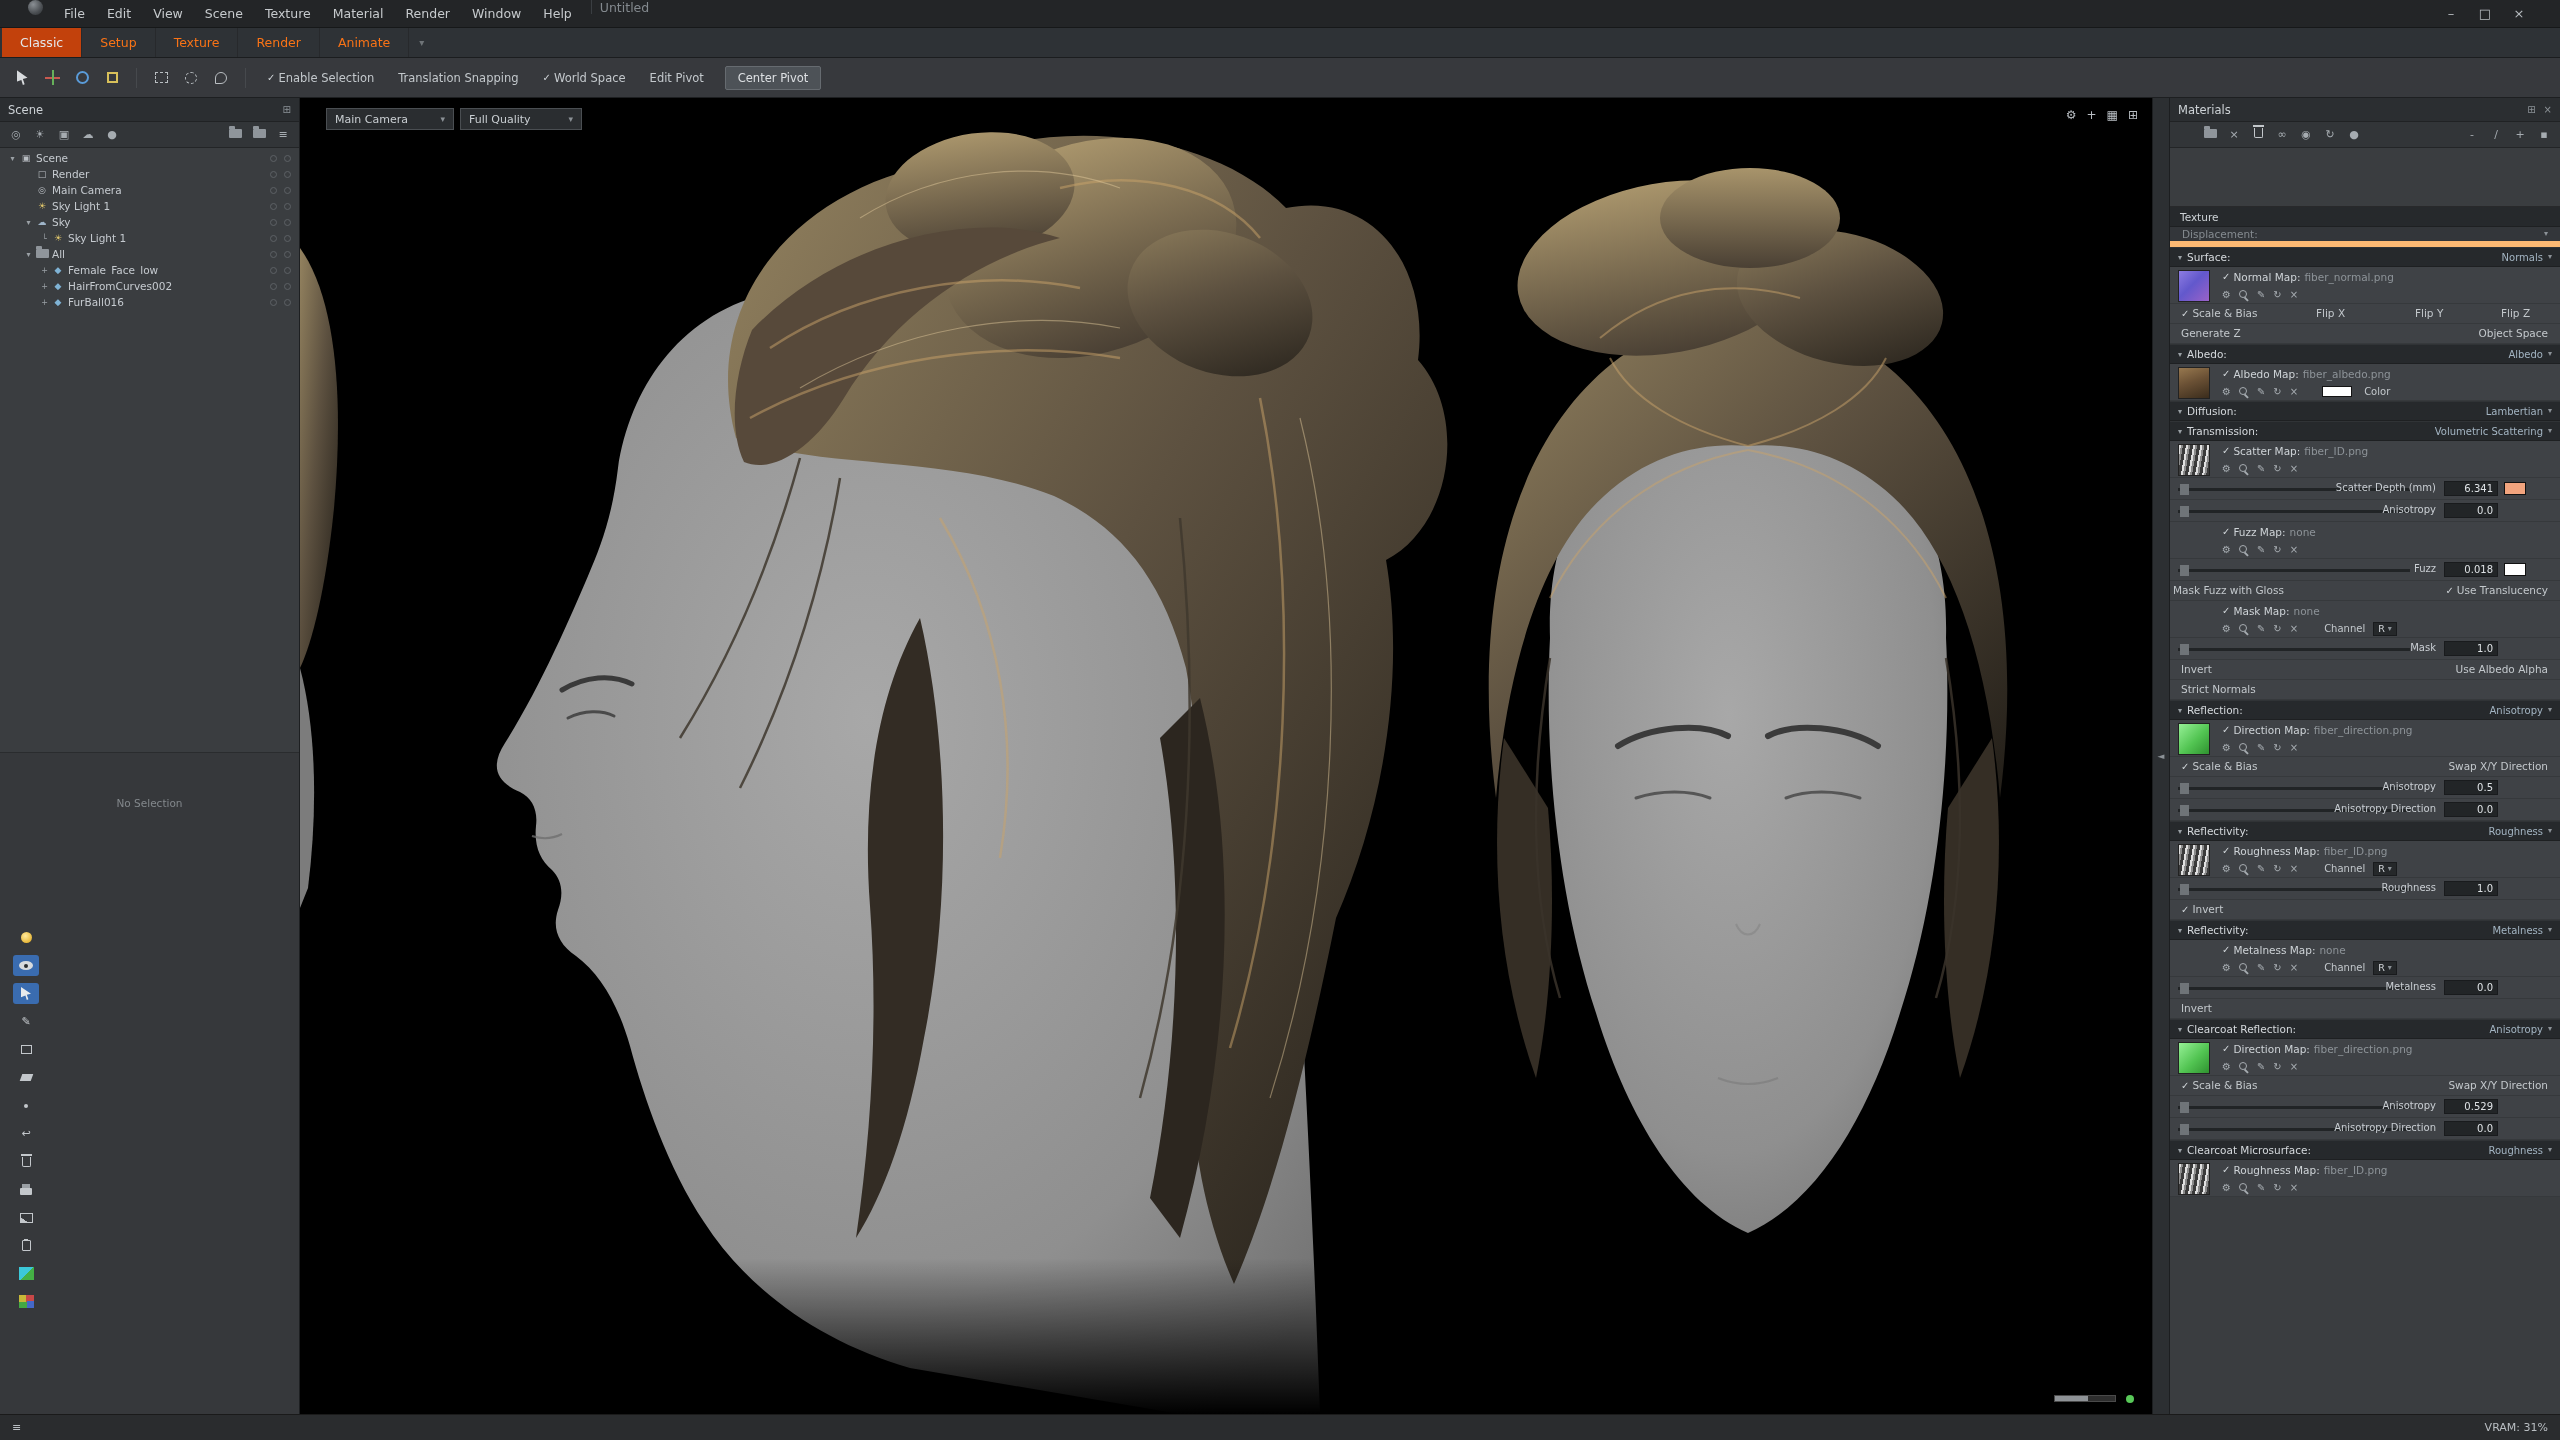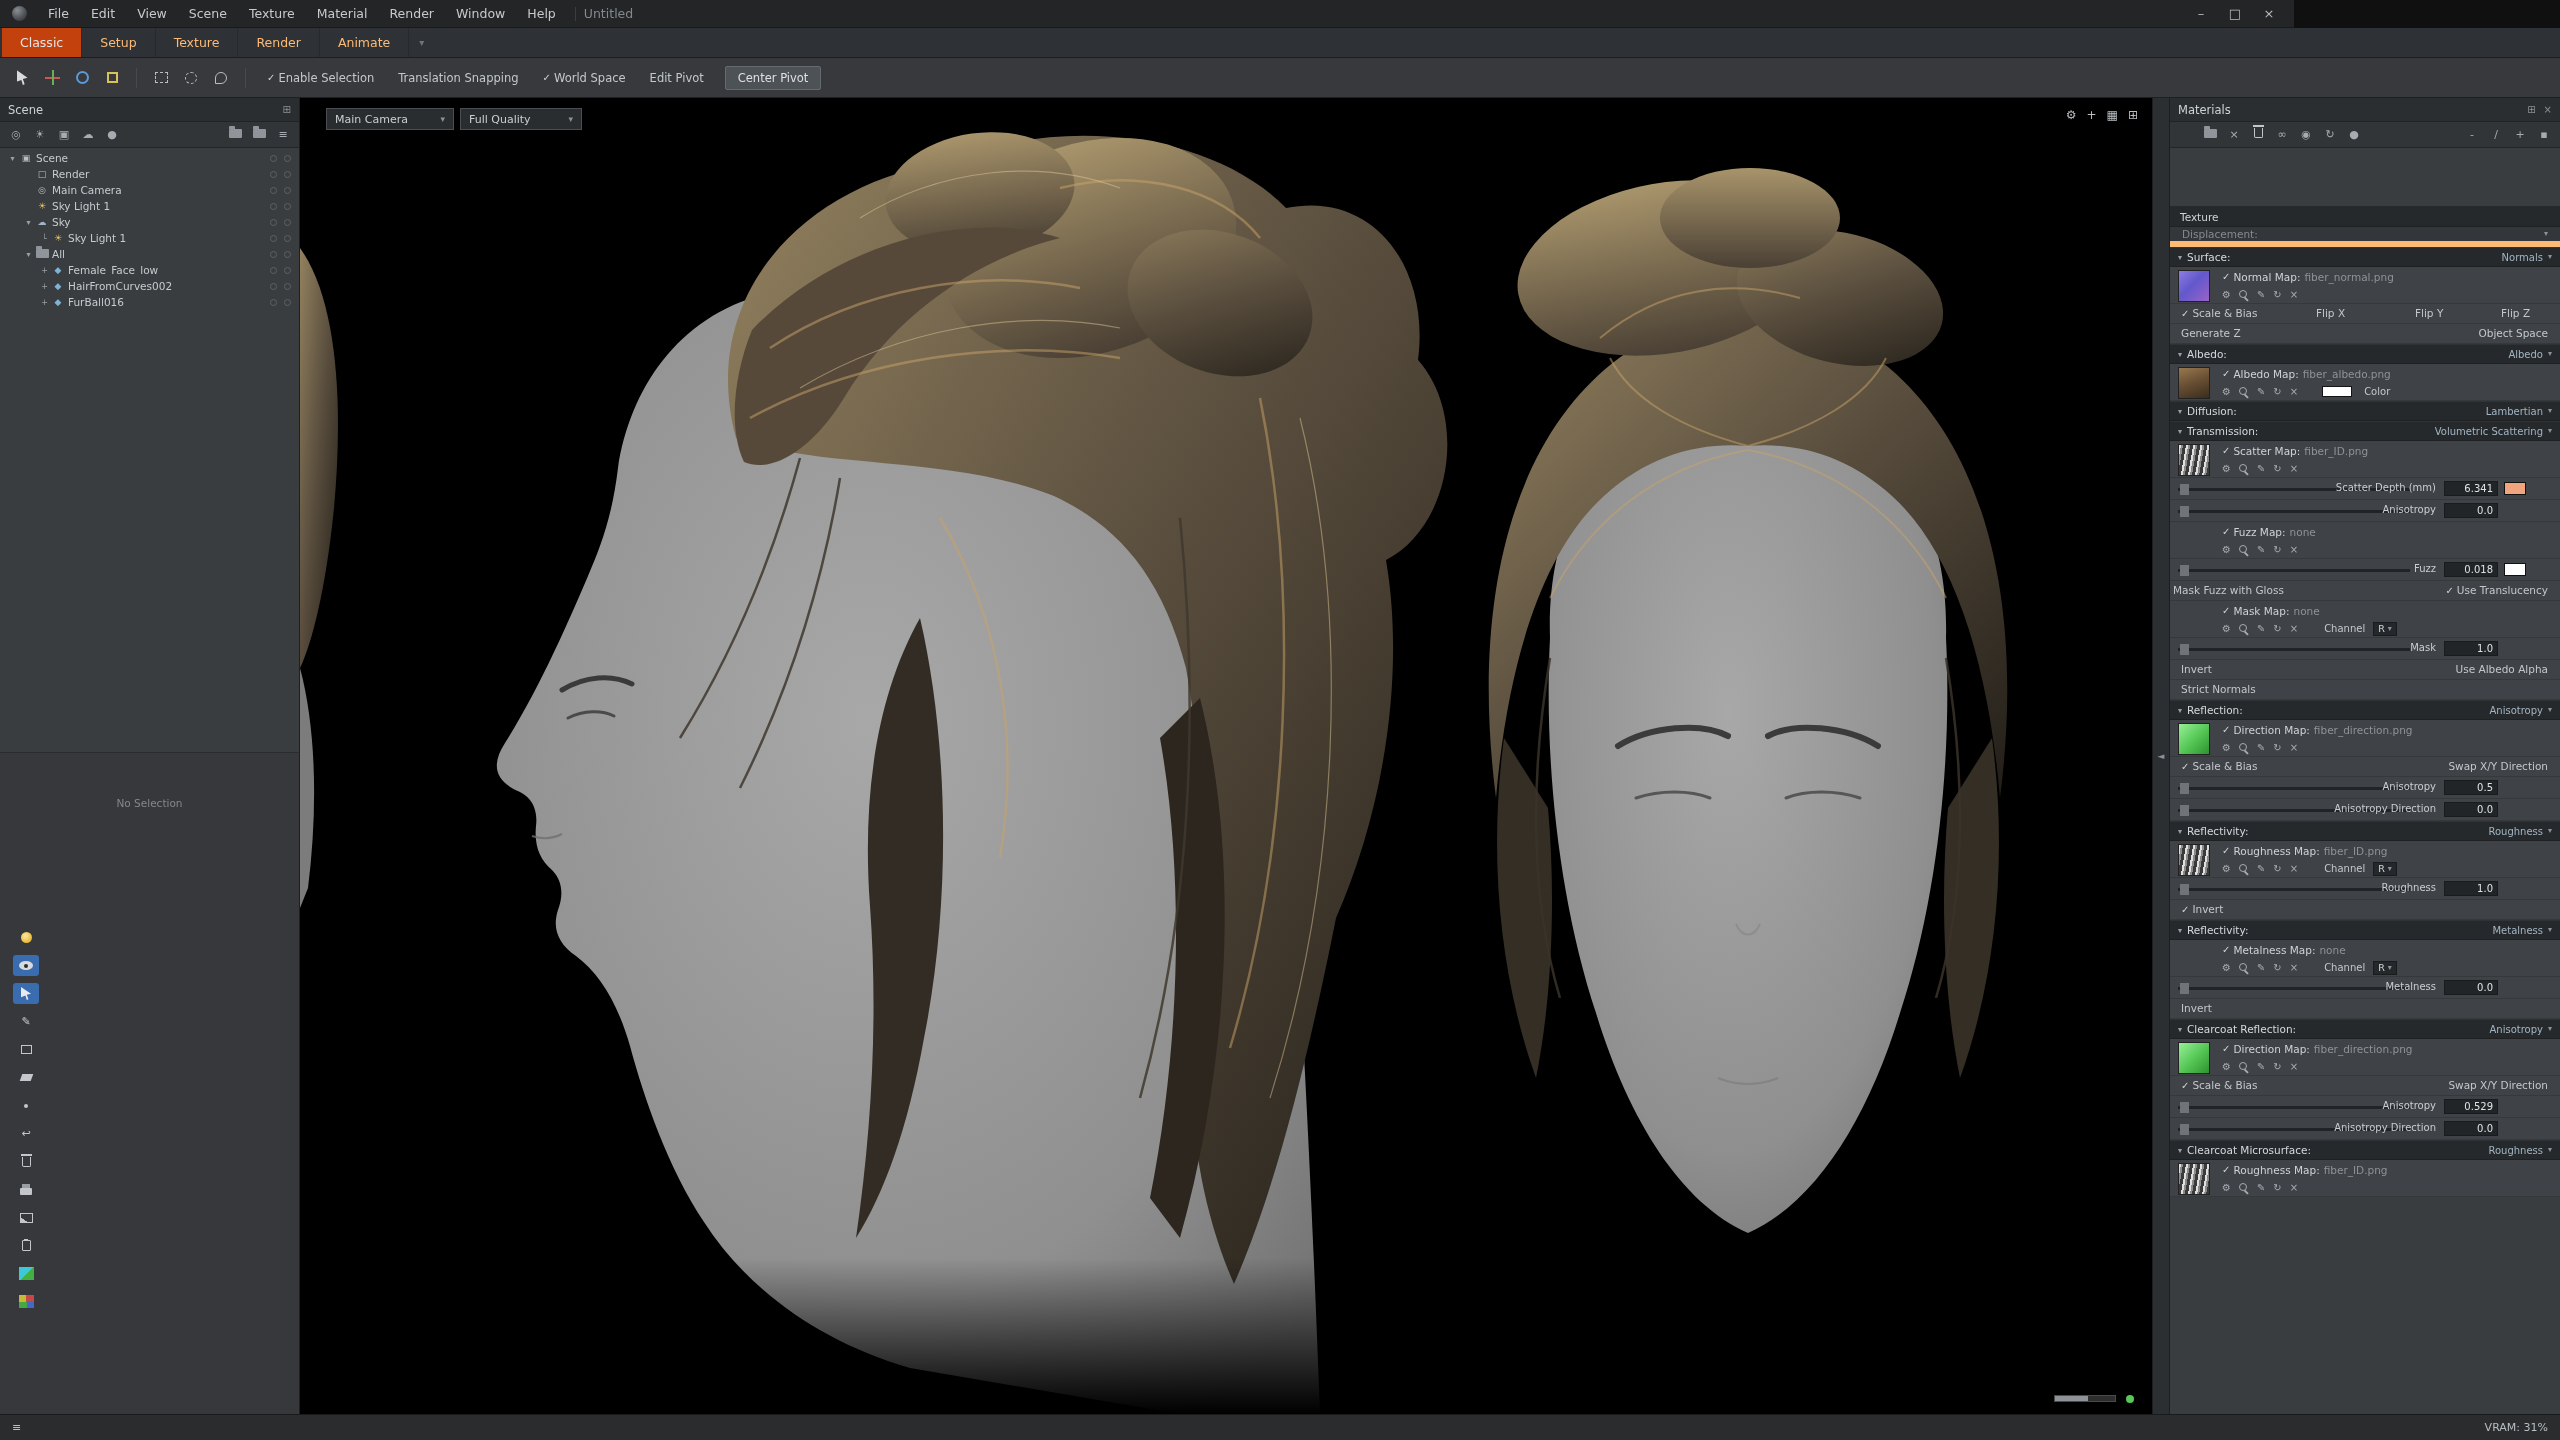--- a/index.html
+++ b/index.html
@@ -2,30 +2,30 @@
 <html><head>
 <meta charset="utf-8">
 <style>
 *{box-sizing:border-box;margin:0;padding:0}
 html,body{width:2560px;height:1440px;overflow:hidden}
 body{position:relative;background:#101010;font-family:"DejaVu Sans","Liberation Sans",sans-serif;color:#c9c9c9;font-size:12px}
 .sp{flex:1}
 .dim{color:#8b9196}
 
 
-#menubar{position:absolute;left:0;top:0;width:2294px;height:28px;background:#232527;display:flex;align-items:center;padding:0 8px;border-bottom:1px solid #161819}
+#menubar{position:absolute;left:0;top:0;width:2560px;height:28px;background:#232527;display:flex;padding:0 24px;border-bottom:1px solid #161819}
 .logo{width:15px;height:15px;border-radius:50%;background:radial-gradient(circle at 35% 30%,#8a8f94,#4a4e52 60%,#2a2d30);margin:0 10px 0 4px}
 .mitem{padding:0 11px;font-size:12.5px;color:#c6cacd;line-height:28px}
 .mdivider{width:1px;height:14px;background:#3a3e42;margin:0 8px}
 .mdoc{color:#83898e;font-size:12.5px}
 .wbtn{width:34px;text-align:center;color:#b7bcc0;font-size:13px;line-height:28px}
 
 
 #tabbar{position:absolute;top:28px;left:0;height:30px;width:2560px;background:#2e3236;display:flex;border-bottom:1px solid #1b1d1f;padding-left:2px}
-.tab{padding:0 18px;line-height:29px;font-size:12.5px;color:#fdba74;border-right:1px solid #27292c}
+.tab{padding:0 18px;line-height:29px;font-size:12.5px;color:#f97316;border-right:1px solid #27292c}
 .tab.active{background:#c2410c;color:#e4e7ea}
 .tabcaret{line-height:29px;color:#6f7478;padding:0 10px;font-size:10px}
 
 
 #toolbar{position:absolute;top:58px;left:0;height:40px;width:2560px;background:#37393d;display:flex;align-items:center;gap:6px;padding:0 10px;border-bottom:1px solid #1d1f21}
 .tsep{width:1px;height:20px;background:#46494d;margin:0 6px}
 .tbi{width:24px;height:24px;display:flex;align-items:center;justify-content:center;color:#b9bec2}
 .cur{width:11px;height:15px;background:#d8dbde;clip-path:polygon(0 0,100% 52%,58% 60%,74% 95%,58% 100%,44% 66%,0 78%)}
 .ax{position:relative;width:15px;height:15px}
 .ax::before{content:"";position:absolute;left:0;top:7px;width:15px;height:2px;background:#c85a50}

